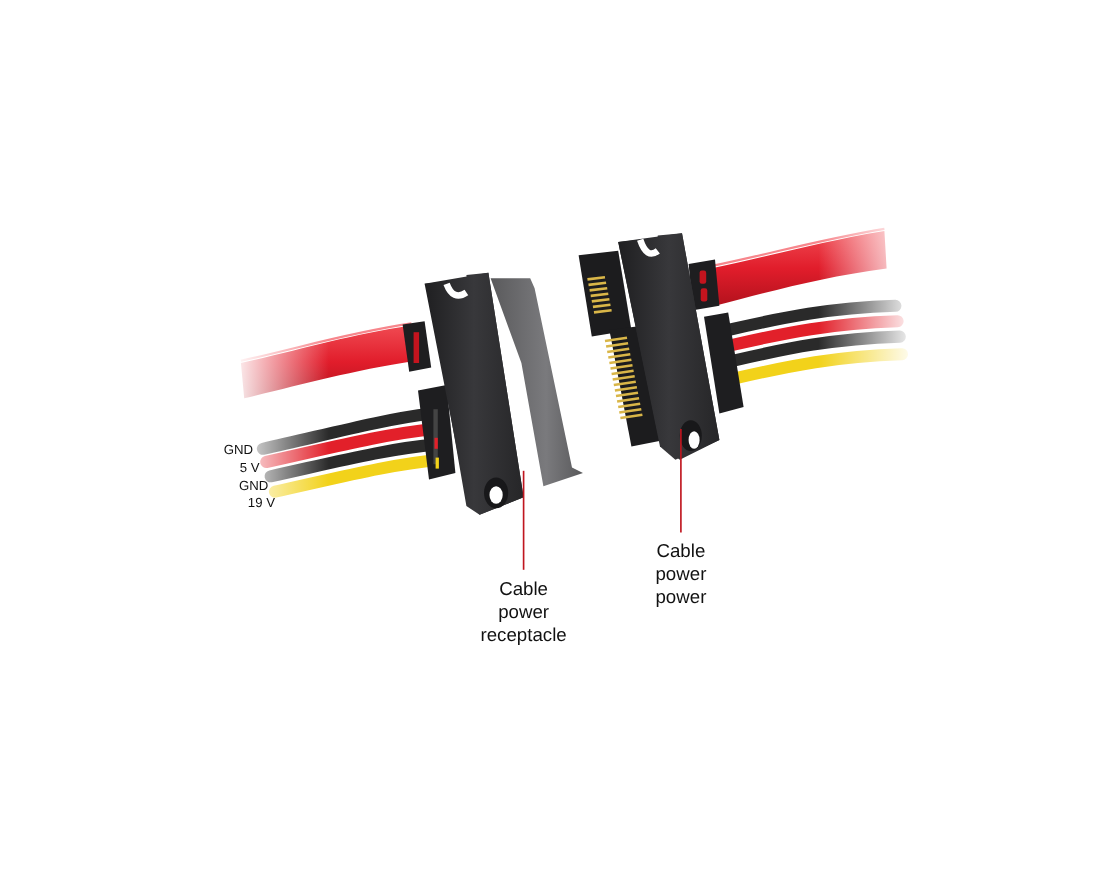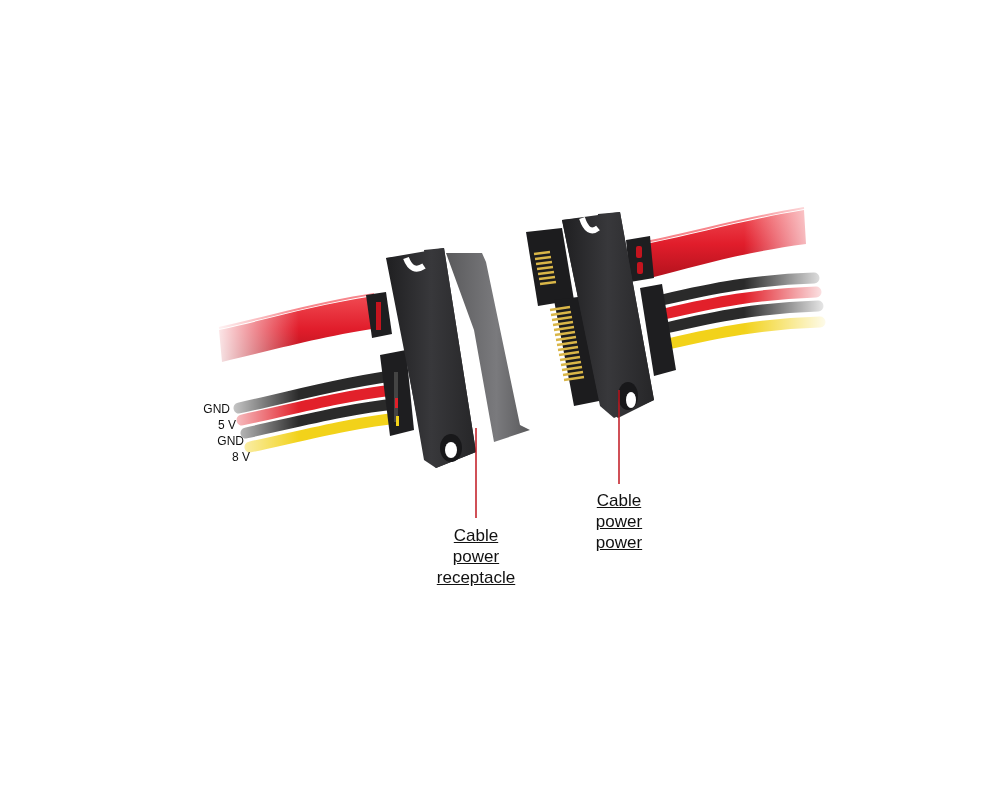--- a/index.html
+++ b/index.html
@@ -1,19 +1,19 @@
 <!DOCTYPE html>
 <html><head>
   <meta charset="utf-8">
   <style>
     html, body { margin: 0; padding: 0; background: #ffffff; }
     body { width: 1000px; height: 800px; position: relative; overflow: hidden; font-family: "Liberation Sans", sans-serif; }
     #stage { position: absolute; left: 0; top: 0; width: 1000px; height: 800px; margin-left: 14px; }
     .pin-label { position: absolute; font-size: 12px; color: #111; line-height: 15px; text-align: right; white-space: nowrap; }
-    .callout { position: absolute; font-size: 17px; color: #111; line-height: 21px; text-align: center; white-space: nowrap; text-decoration: underline; }
+    .callout { position: absolute; font-size: 17px; color: #111; line-height: 21px; text-align: center; white-space: nowrap; }
   </style>
 </head>
 <body>
 
 <div id="stage">
   <svg width="1000" height="800" viewBox="0 0 1000 800" xmlns="http://www.w3.org/2000/svg">
     <defs>
       <linearGradient id="fadeL" x1="0" y1="0" x2="1" y2="0">
         <stop offset="0" stop-color="#fff" stop-opacity="1"></stop>
         <stop offset="1" stop-color="#fff" stop-opacity="0"></stop>
@@ -125,21 +125,21 @@
     </g>
 
     <line x1="462" y1="428" x2="462" y2="518" stroke="#c0161f" stroke-width="1.5"></line>
     <line x1="605" y1="390" x2="605" y2="484" stroke="#c0161f" stroke-width="1.5"></line>
   </svg>
 
   
   <div class="pin-label" style="left:170px; top:402px; width:46px;">GND</div>
   <div class="pin-label" style="left:170px; top:418px; width:52px;">5 V</div>
   <div class="pin-label" style="left:170px; top:434px; width:60px;">GND</div>
-  <div class="pin-label" style="left:170px; top:450px; width:66px;">8 V</div>
+  <div class="pin-label" style="left:170px; top:450px; width:66px;">19 V</div>
 
   
   <div class="callout" style="left:412px; top:525px; width:100px;">
     <div>Cable</div>
     <div>power</div>
     <div>receptacle</div>
   </div>
   <div class="callout" style="left:565px; top:490px; width:80px;">
     <div>Cable</div>
     <div>power</div>

